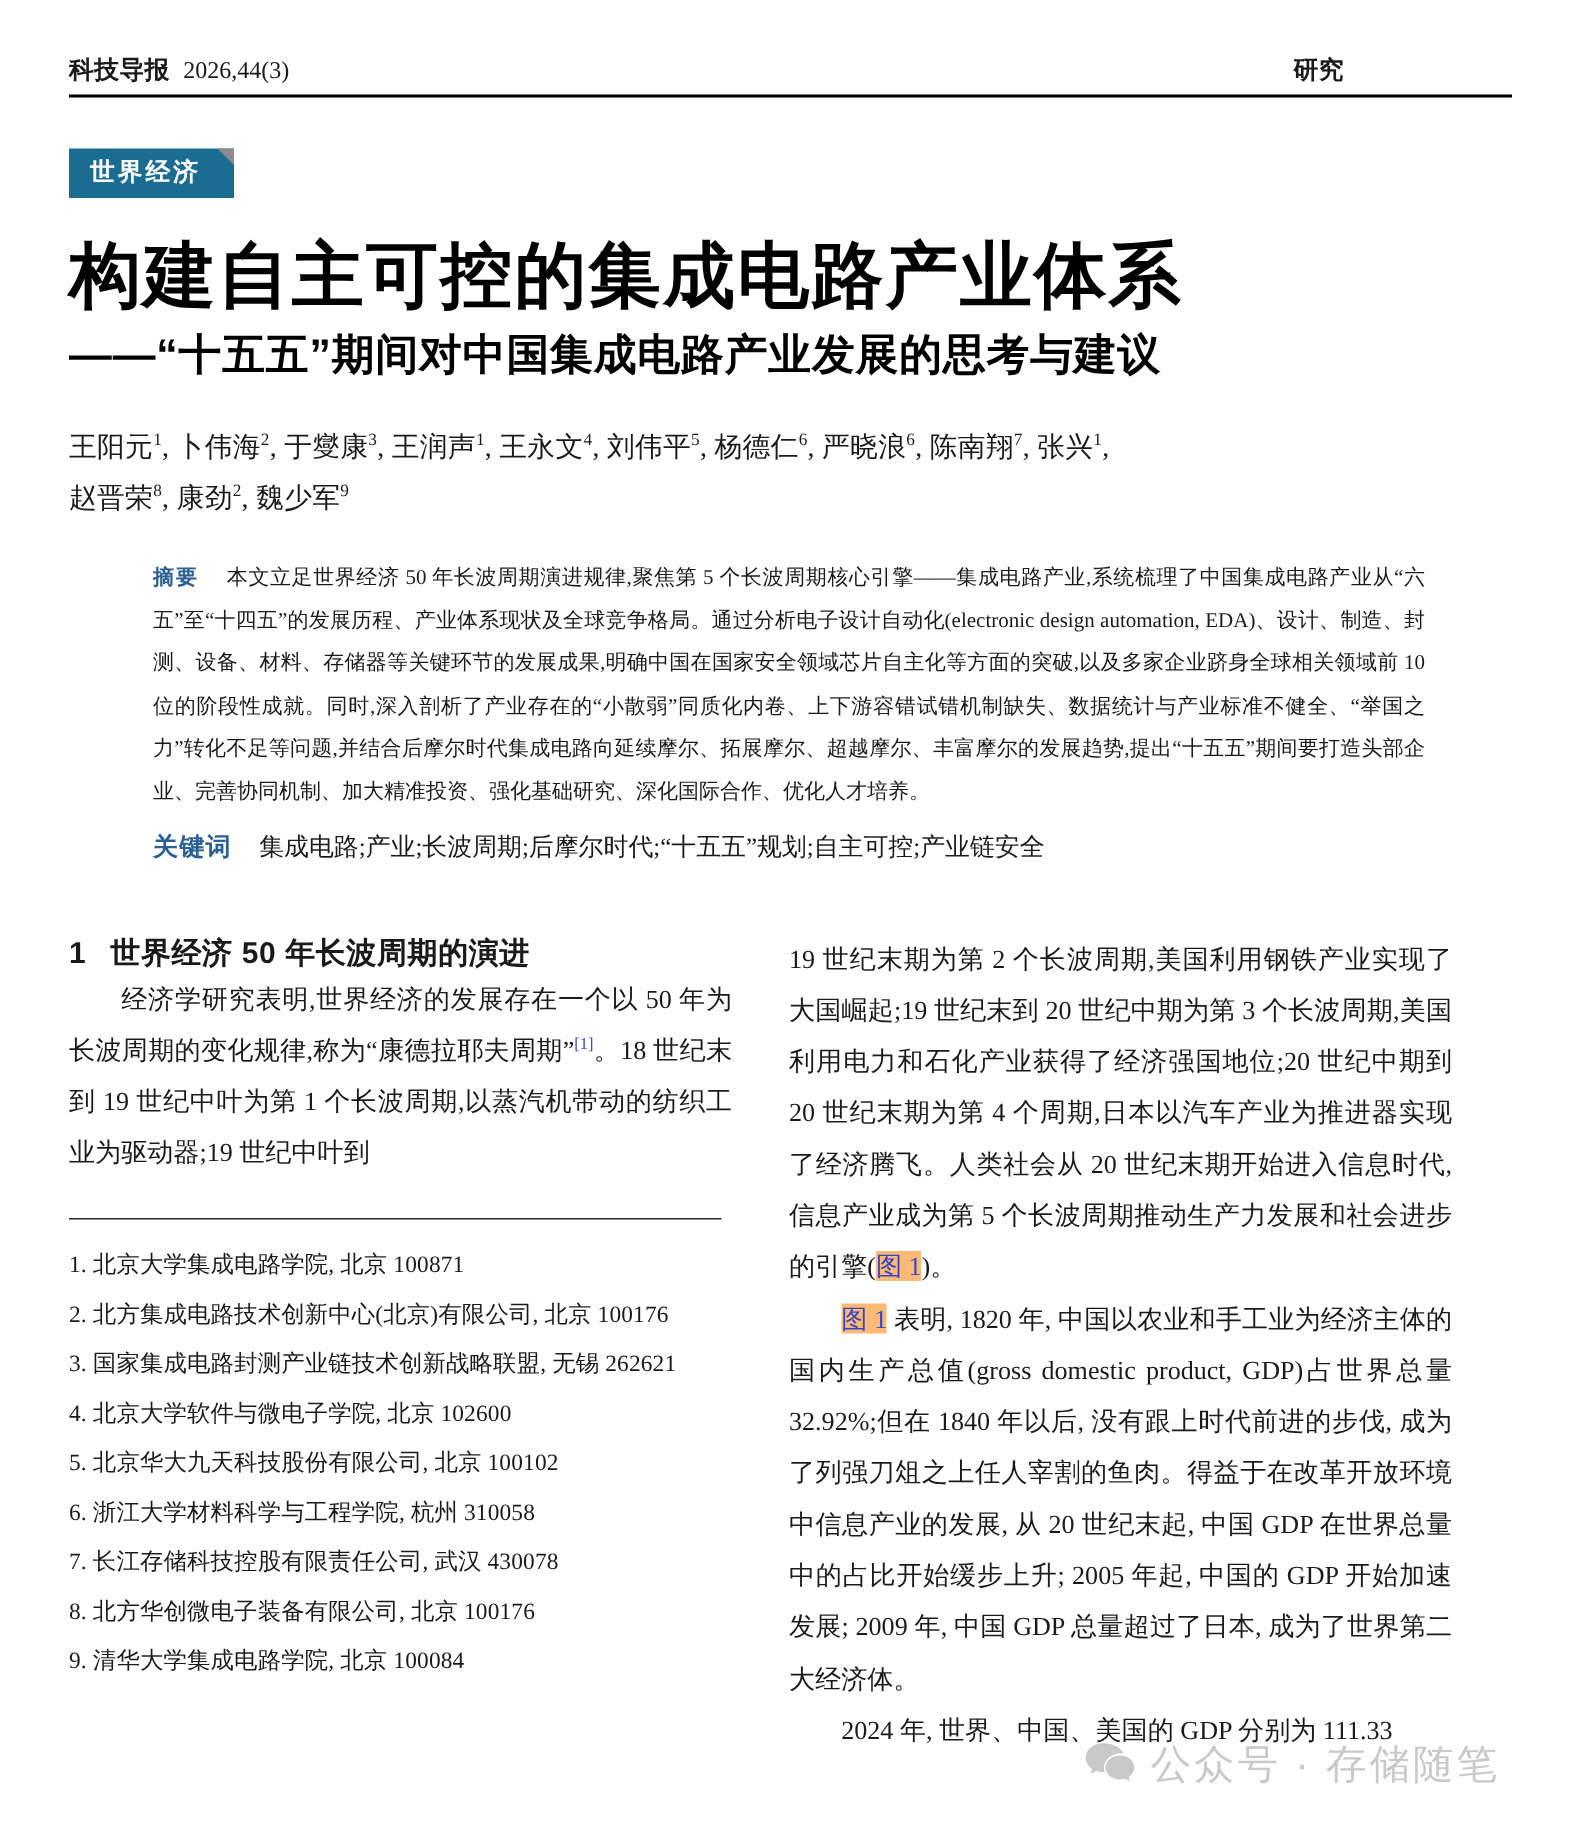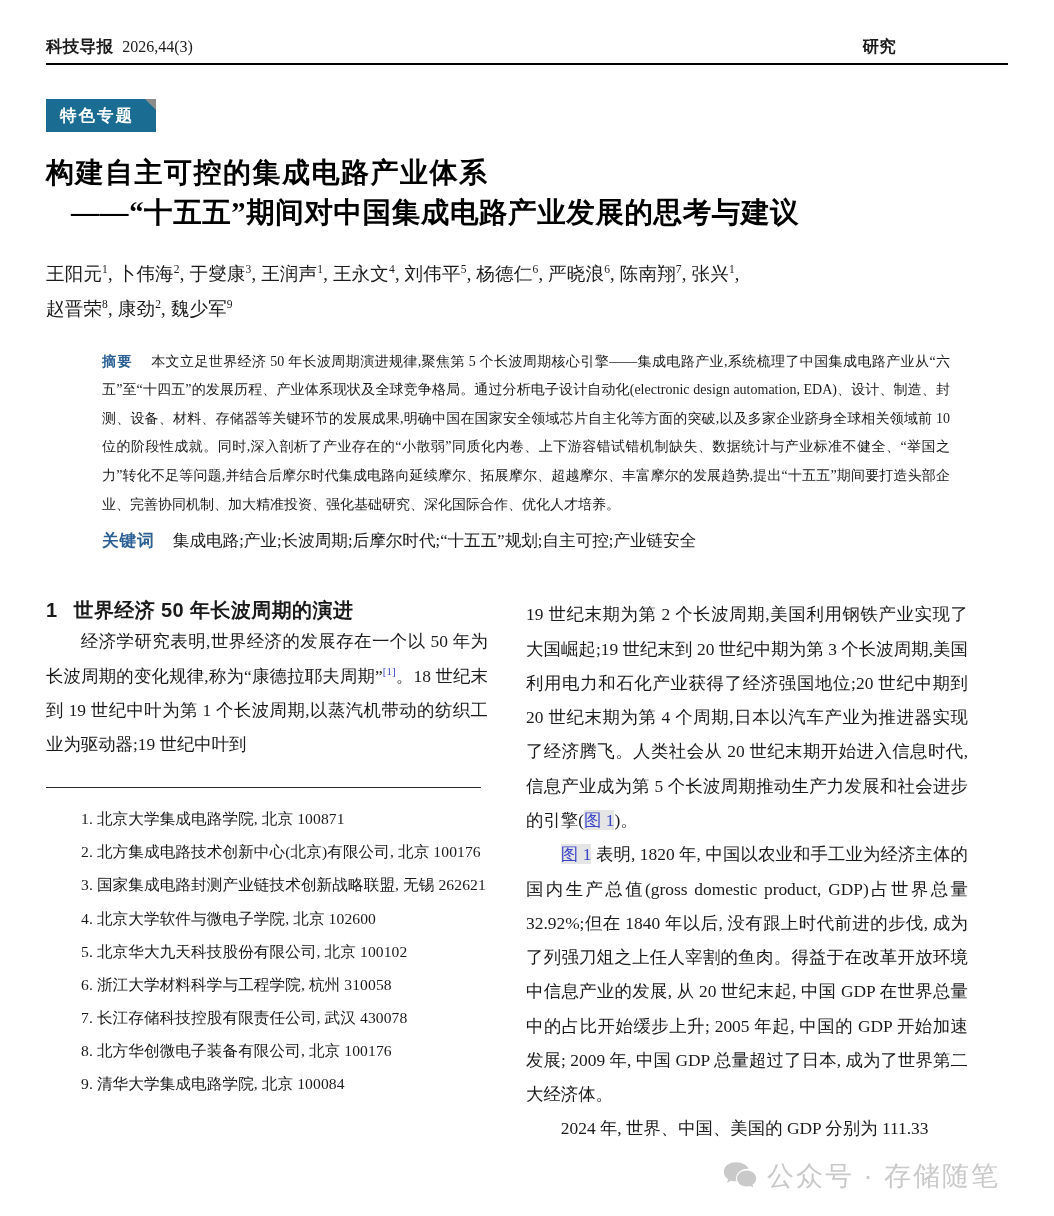--- a/index.html
+++ b/index.html
@@ -66,34 +66,33 @@
     width: 0; height: 0;
     border-top: 11px solid #8c8c8c;
     border-left: 11px solid transparent;
   }
 
   
   .title-block { margin-top: 24px; }
   .title-main {
     font-family: "Liberation Sans", sans-serif;
     font-weight: bold;
-    font-size: 28px;
+    font-size: 48px;
     letter-spacing: 1.5px;
     line-height: 1.22;
     color: #000;
   }
   .title-sub {
-    font-family: Liberation Serif, serif;
+    font-family: Liberation Sans, sans-serif;
     font-weight: bold;
     font-size: 28.5px;
     letter-spacing: .6px;
     line-height: 1.3;
     color: #000;
     margin-top: 4px;
-    margin-left: 25px;
   }
 
   
   .authors {
     margin-top: 26px;
     font-size: 18.5px;
     line-height: 1.85;
     letter-spacing: .2px;
   }
   .authors sup { font-size: 11.5px; vertical-align: super; }
@@ -142,31 +141,31 @@
 
   .para {
     font-size: 17.4px;
     line-height: 1.97;
     text-align: justify;
     text-justify: inter-character;
     text-indent: 2em;
   }
   .para.noindent { text-indent: 0; }
   .ref-link { color: #3a46c8; }
-  .ref-link.hl { background: #e5e5e5; margin-top: 25px; }
+  .ref-link.hl { background: #fdba74; margin-top: 25px; }
   sup.cite { font-size: 11px; color: #3a46c8; vertical-align: super; }
 
   
   .affil-rule {
     border-top: 1.6px solid #2a2a2a;
     width: 435px;
     margin-top: 26px;
     margin-bottom: 14px;
   }
-  .affil-list { list-style: none; margin-left: 35px; }
+  .affil-list { list-style: none; }
   .affil-list li {
     font-size: 15.6px;
     line-height: 2.12;
     letter-spacing: .1px;
   }
   .affil-list li .n { margin-right: 4px; }
 
   
   .watermark {
     position: absolute;
@@ -192,21 +191,21 @@
   <div class="runhead">
     <div class="runhead-left">
       <span>科技导报</span><span class="vol">2026,44(3)</span>
     </div>
     <div class="runhead-right">研究</div>
   </div>
   <div class="runhead-rule"></div>
 
   <div class="badge-wrap">
     <span class="badge">
-      <span>特色专题</span>
+      <span>世界经济</span>
       <span class="badge-fold"></span>
     </span>
   </div>
 
   <div class="title-block">
     <h1 class="title-main">构建自主可控的集成电路产业体系</h1>
     <h2 class="title-sub">——“十五五”期间对中国集成电路产业发展的思考与建议</h2>
   </div>
 
   <div class="authors">

